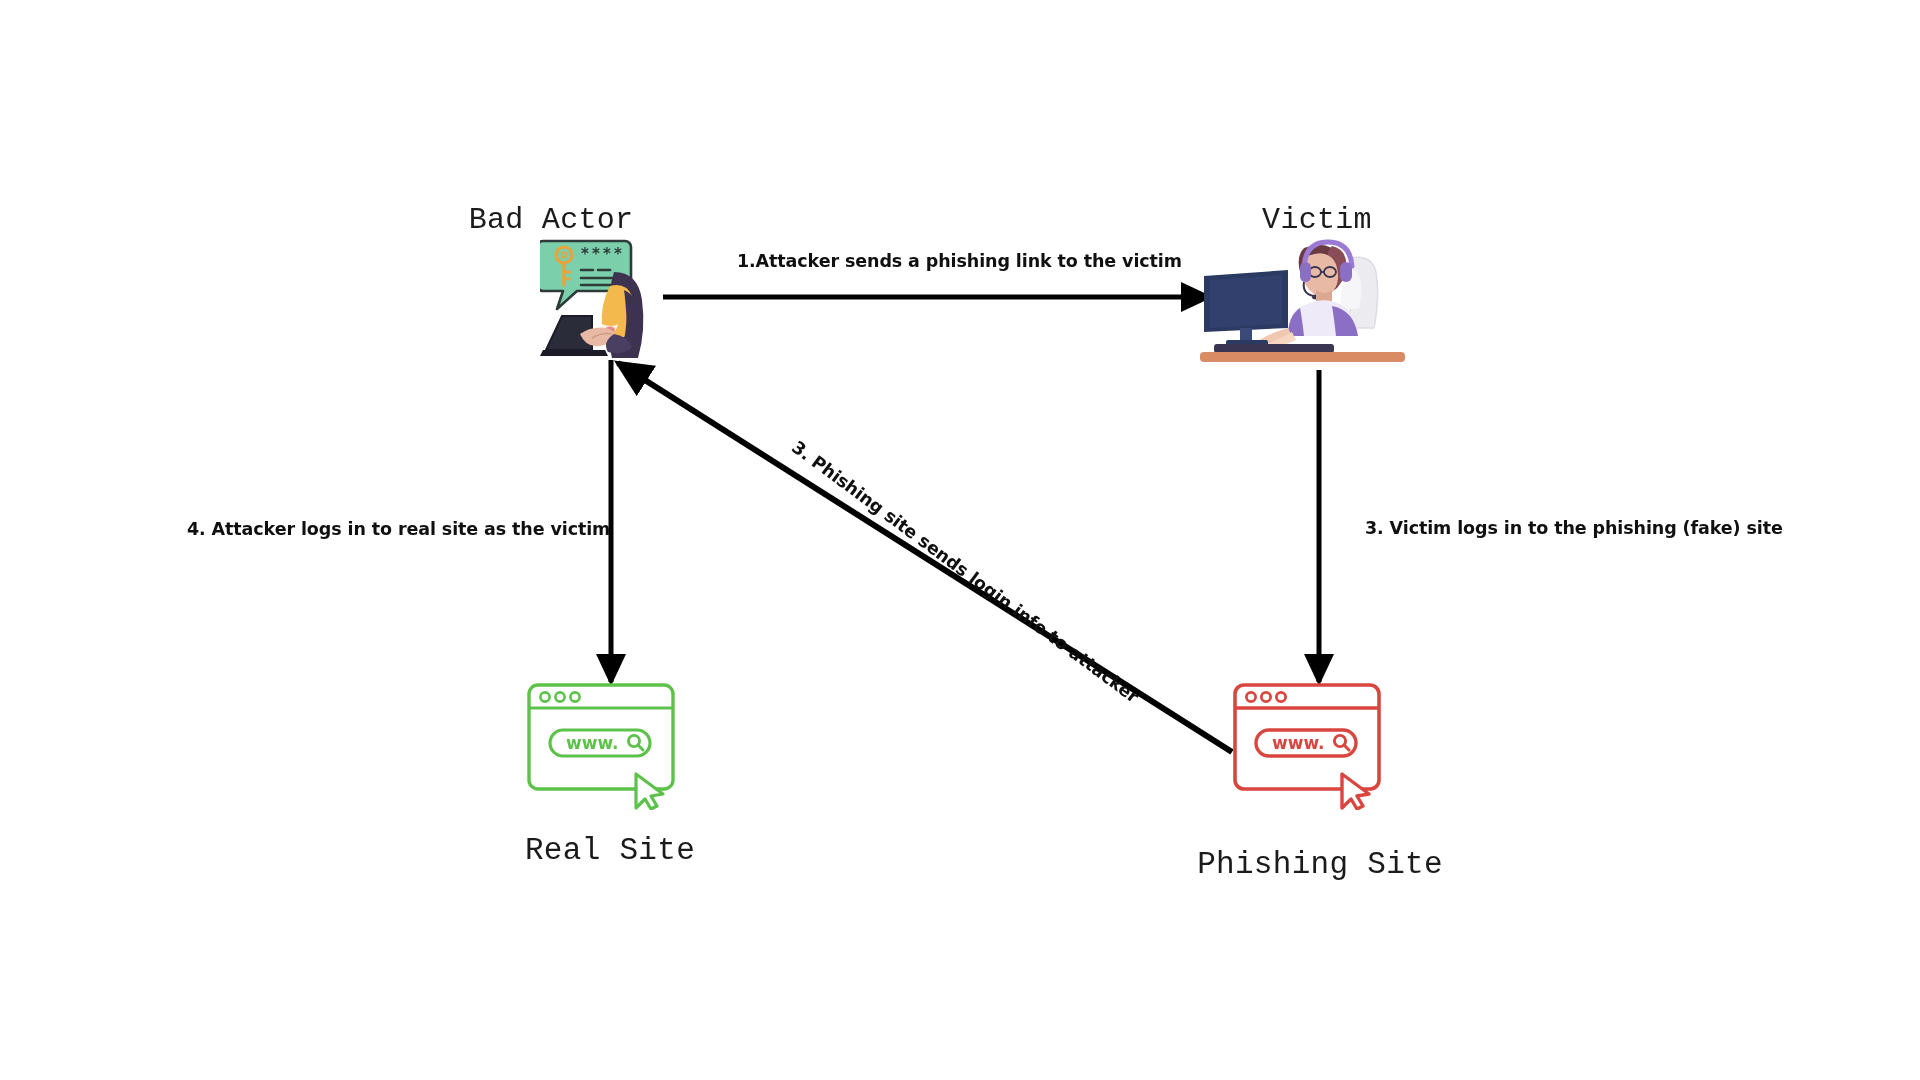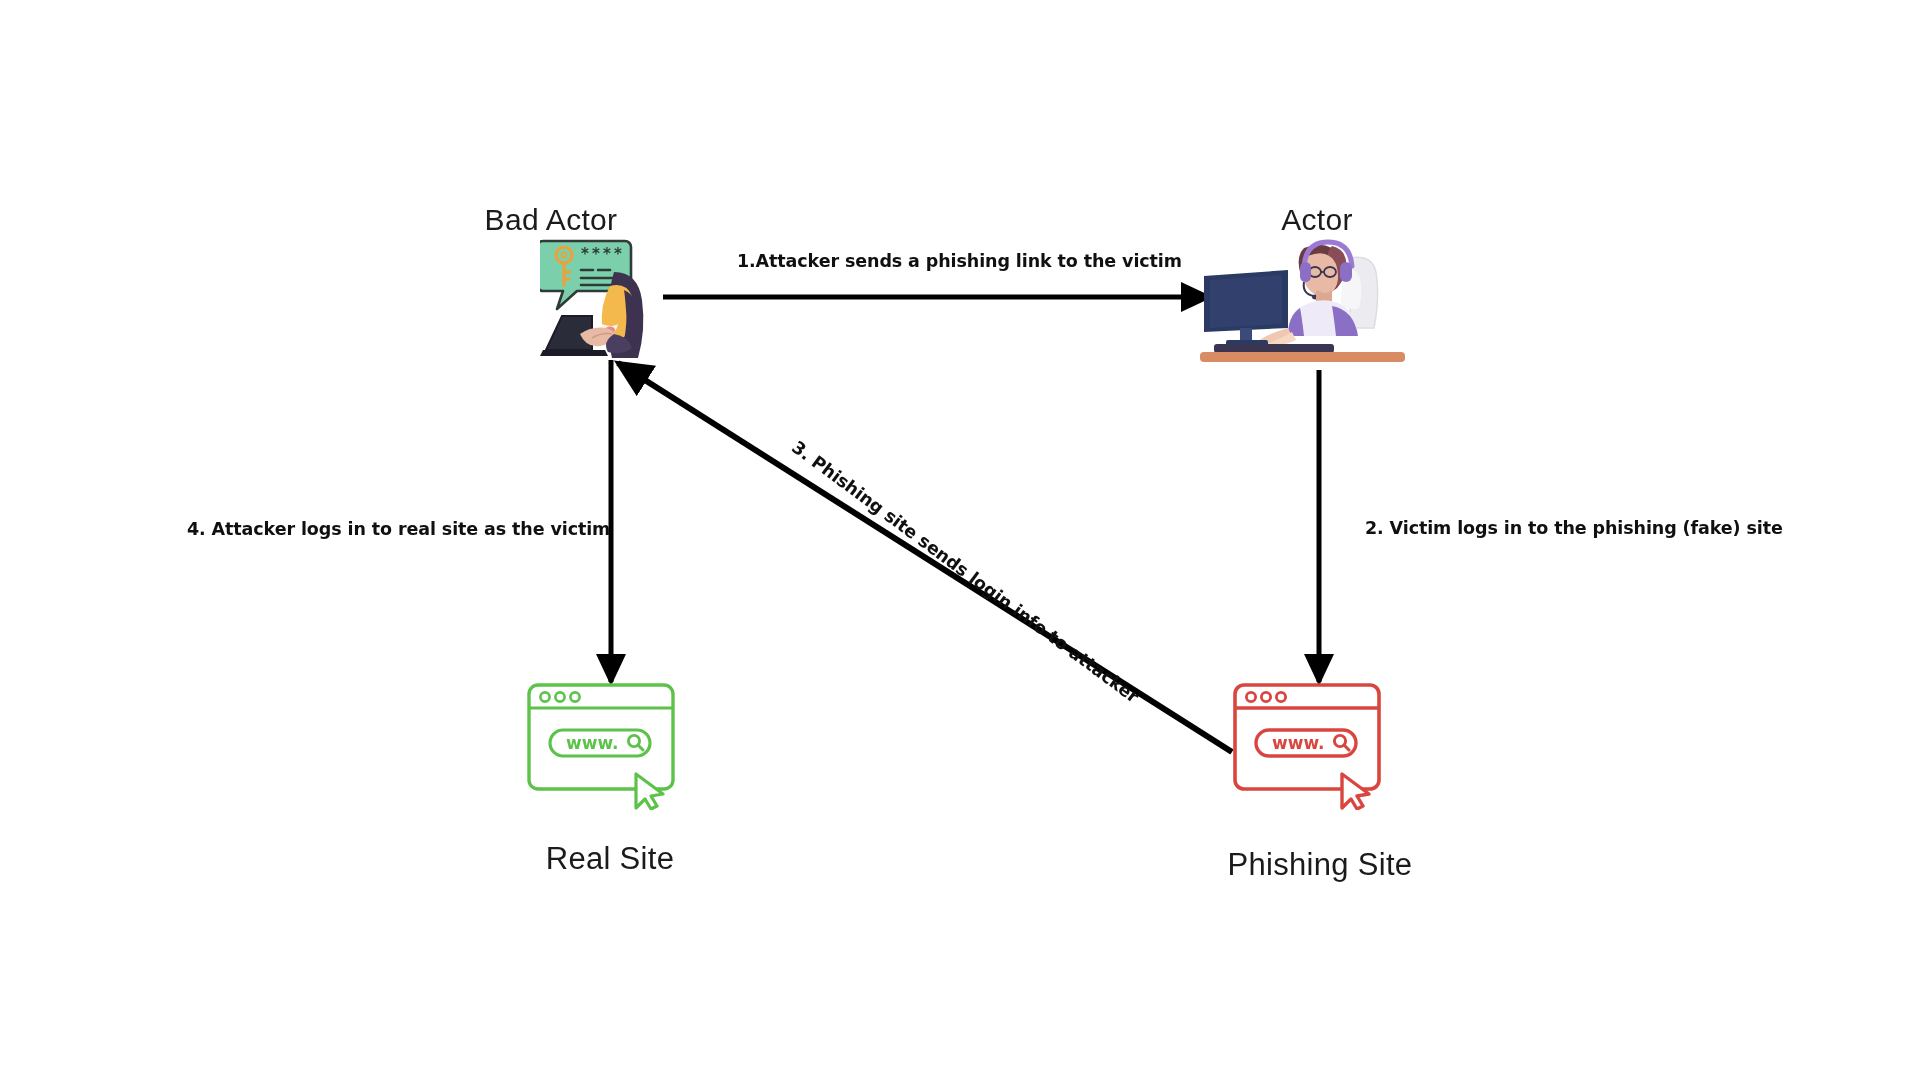--- a/index.html
+++ b/index.html
@@ -15,21 +15,21 @@
     font-family: "DejaVu Sans", sans-serif;
   }
   #canvas {
     position: absolute;
     inset: 0;
     width: 1920px;
     height: 1080px;
   }
   .node-title {
     position: absolute;
-    font-family: Liberation Sans, sans-serif;
+    font-family: Liberation Mono, monospace;
     font-weight: 400;
     color: #1b1b1b;
     white-space: nowrap;
     letter-spacing: 0.3px;
   }
   #bad-actor-title {
     left: 551px;
     top: 203px;
     font-size: 30px;
     transform: translateX(-50%);
@@ -38,21 +38,20 @@
     left: 1317px;
     top: 203px;
     font-size: 30px;
     transform: translateX(-50%);
   }
   #real-site-caption {
     left: 610px;
     top: 833px;
     font-size: 31px;
     transform: translateX(-50%);
-    margin-top: 8px;
   }
   #phishing-site-caption {
     left: 1320px;
     top: 847px;
     font-size: 31px;
     transform: translateX(-50%);
   }
   .edge-label {
     position: absolute;
     font-family: "DejaVu Sans", sans-serif;
@@ -91,29 +90,29 @@
 
   <line x1="1319" y1="370" x2="1319" y2="682" stroke="#000000" stroke-width="5" marker-end="url(#arrowhead)"></line>
 
   <line x1="1232" y1="752" x2="618" y2="363" stroke="#000000" stroke-width="6" marker-end="url(#arrowhead)"></line>
 
   <line x1="611" y1="360" x2="611" y2="682" stroke="#000000" stroke-width="5" marker-end="url(#arrowhead)"></line>
 </svg>
 
 <div class="node-title" id="bad-actor-title">Bad Actor</div>
 
-<div class="node-title" id="victim-title">Actor</div>
+<div class="node-title" id="victim-title">Victim</div>
 
 <div class="node-title" id="real-site-caption">Real Site</div>
 
 <div class="node-title" id="phishing-site-caption">Phishing Site</div>
 
 <div class="edge-label" id="label-step1">1.Attacker sends a phishing link to the victim</div>
 
-<div class="edge-label" id="label-step2">2. Victim logs in to the phishing (fake) site</div>
+<div class="edge-label" id="label-step2">3. Victim logs in to the phishing (fake) site</div>
 
 <div class="edge-label" id="label-step3">3. Phishing site sends login info to attacker</div>
 
 <div class="edge-label" id="label-step4">4. Attacker logs in to real site as the victim</div>
 
 <svg class="illustration" id="bad-actor-art" viewBox="0 0 130 120" xmlns="http://www.w3.org/2000/svg">
 
   <g>
     <path d="M3 3 h82 a6 6 0 0 1 6 6 v38 a6 6 0 0 1 -6 6 h-48 l-20 18 l6 -18 h-20 a6 6 0 0 1 -6 -6 v-38 a6 6 0 0 1 6 -6 z" fill="#7bcfab" stroke="#2f3b38" stroke-width="2.6" stroke-linejoin="round"></path>
 

